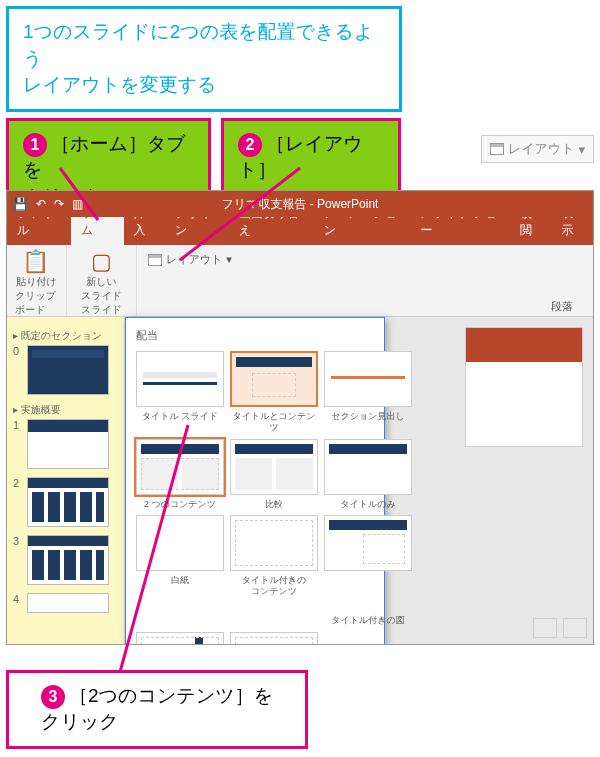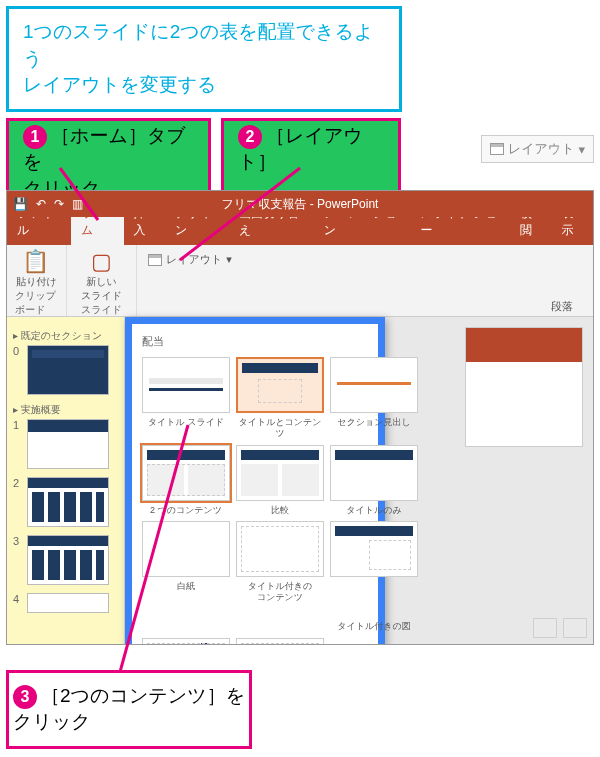--- a/index.html
+++ b/index.html
@@ -1,20 +1,20 @@
 <!DOCTYPE html>
 <html><head>
 <meta charset="utf-8">
 <style>
 *{margin:0;padding:0;box-sizing:border-box;font-family:"Meiryo","Yu Gothic",sans-serif}
 body{width:600px;height:757px;background:#fff;overflow:hidden;position:relative}
 .title-box{border:3px solid #00aee0;padding:10px 14px;margin:6px;width:396px}
 .title-box p{color:#00aee0;font-size:19px;line-height:1.4}
 .callouts{display:flex;gap:10px;margin:6px}
-.callout{border:3px solid #e6007e;padding:2px 14px;background:#22c55e;position:relative}
+.callout{border:3px solid #e6007e;padding:10px 14px;background:#84cc16;position:relative}
 .callout p{font-size:19px;line-height:1.4;color:#000}
 .num{display:inline-flex;align-items:center;justify-content:center;width:24px;height:24px;border-radius:50%;background:#e6007e;color:#fff;font-weight:bold;font-size:16px;margin-right:4px}
 .layout-btn-demo{position:absolute;right:6px;top:135px;border:1px solid #ccc;padding:4px 8px;display:flex;align-items:center;gap:4px;color:#888;font-size:13px;background:#f8f8f8}
 .layout-btn-demo .sq{width:14px;height:12px;border:1px solid #999;display:inline-block;background:linear-gradient(#bbb 30%,#fff 30%)}
 .app{position:absolute;top:190px;left:6px;right:6px;bottom:112px;border:1px solid #999;background:#fff;overflow:hidden}
 .titlebar{height:26px;background:#b7472a;color:#fff;font-size:12px;display:flex;align-items:center;justify-content:center;position:relative}
 .qat{position:absolute;left:6px;display:flex;gap:8px;align-items:center}
 .qat span{font-size:12px}
 .tabs{height:28px;background:#b7472a;display:flex;align-items:flex-end;font-size:12px;color:#fff}
 .tab{padding:6px 10px;cursor:pointer}
@@ -31,21 +31,21 @@
 .thumb-row{display:flex;align-items:flex-start;gap:4px;margin-bottom:8px}
 .thumb-row .n{font-size:11px;color:#666;width:10px}
 .thumb{width:82px;height:50px;border:1px solid #bbb;background:#fff;position:relative;overflow:hidden}
 .thumb.t0{background:#1f3a5f}
 .thumb.t0::before{content:"";position:absolute;top:4px;left:4px;right:4px;height:8px;background:#2a4a75}
 .thumb.t1::before{content:"";position:absolute;top:0;left:0;right:0;height:12px;background:#1f3a5f}
 .thumb.t2::after,.thumb.t3::after{content:"";position:absolute;top:14px;left:4px;right:4px;bottom:4px;background:repeating-linear-gradient(90deg,#1f3a5f 0 12px,#fff 12px 16px)}
 .thumb.t2::before,.thumb.t3::before{content:"";position:absolute;top:0;left:0;right:0;height:10px;background:#1f3a5f}
 .thumb.t4{height:20px}
 .slide-area{flex:1;background:#e8e8e8;position:relative}
-.gallery{position:absolute;top:0;left:0;width:260px;background:#fff;border:7px solid #3b82f6;box-shadow:2px 2px 8px rgba(0,0,0,.3);padding:10px;z-index:10}
+.gallery{position:absolute;top:0;left:0;width:260px;background:#fff;border:1px solid #3b82f6;box-shadow:2px 2px 8px rgba(0,0,0,.3);padding:10px;z-index:10}
 .gallery-title{font-size:11px;color:#666;margin-bottom:8px}
 .grid{display:grid;grid-template-columns:repeat(3,1fr);gap:6px}
 .gitem{text-align:center;cursor:pointer}
 .gitem .prev{width:88px;height:56px;border:1px solid #ccc;margin:0 auto 4px;background:#fff;position:relative;overflow:hidden}
 .gitem.sel .prev{border:2px solid #e07b39;background:#fde8d8}
 .gitem.hover .prev{outline:2px solid #e07b39}
 .gitem .cap{font-size:9px;color:#555;line-height:1.2}
 .p-title::before{content:"";position:absolute;left:6px;right:6px;top:30px;height:3px;background:#1f3a5f}
 .p-title::after{content:"";position:absolute;left:6px;right:6px;top:20px;height:6px;background:#e8e8e8}
 .p-tc::before{content:"";position:absolute;left:4px;right:4px;top:4px;height:10px;background:#1f3a5f}
@@ -54,21 +54,21 @@
 .p-2c::before{content:"";position:absolute;left:4px;right:4px;top:4px;height:10px;background:#1f3a5f}
 .p-2c::after{content:"";position:absolute;left:4px;right:4px;top:18px;bottom:4px;background:linear-gradient(90deg,#f0f0f0 48%,#fff 48% 52%,#f0f0f0 52%);border:1px dashed #ccc}
 .p-cmp::before{content:"";position:absolute;left:4px;right:4px;top:4px;height:10px;background:#1f3a5f}
 .p-cmp::after{content:"";position:absolute;left:4px;right:4px;top:18px;bottom:4px;background:linear-gradient(90deg,#f0f0f0 48%,#fff 48% 52%,#f0f0f0 52%)}
 .p-tonly::before{content:"";position:absolute;left:4px;right:4px;top:4px;height:10px;background:#1f3a5f}
 .p-cap::before{content:"";position:absolute;left:4px;right:4px;top:4px;bottom:4px;border:1px dashed #ccc}
 .p-pic::before{content:"";position:absolute;left:4px;right:4px;top:4px;height:10px;background:#1f3a5f}
 .p-pic::after{content:"";position:absolute;right:6px;top:18px;width:40px;bottom:6px;border:1px dashed #ccc}
 .p-vt::before{content:"";position:absolute;left:4px;right:4px;top:4px;bottom:4px;border:1px dashed #ccc;background:linear-gradient(90deg,transparent 70%,#1f3a5f 70% 80%,transparent 80%)}
 .p-vtt::before{content:"";position:absolute;left:4px;right:4px;top:4px;bottom:4px;border:1px dashed #ccc}
-.bottom-callout{position:absolute;bottom:8px;left:6px;border:3px solid #e6007e;padding:10px 4px;background:#fff}
+.bottom-callout{position:absolute;bottom:8px;left:6px;border:3px solid #e6007e;padding:10px 32px;background:#fff}
 .bottom-callout p{font-size:19px;line-height:1.4}
 svg.lines{position:absolute;top:0;left:0;width:600px;height:757px;pointer-events:none;z-index:50}
 .slide-preview{position:absolute;top:10px;left:340px;right:10px;height:120px;background:#fff;border:1px solid #ccc}
 .slide-preview::before{content:"";position:absolute;top:0;left:0;right:0;height:34px;background:#b7472a}
 .disabled-area{position:absolute;right:6px;bottom:6px;display:flex;gap:6px;opacity:.3}
 .disabled-area span{width:24px;height:20px;border:1px solid #999;background:#eee}
 </style>
 </head>
 <body>
 

